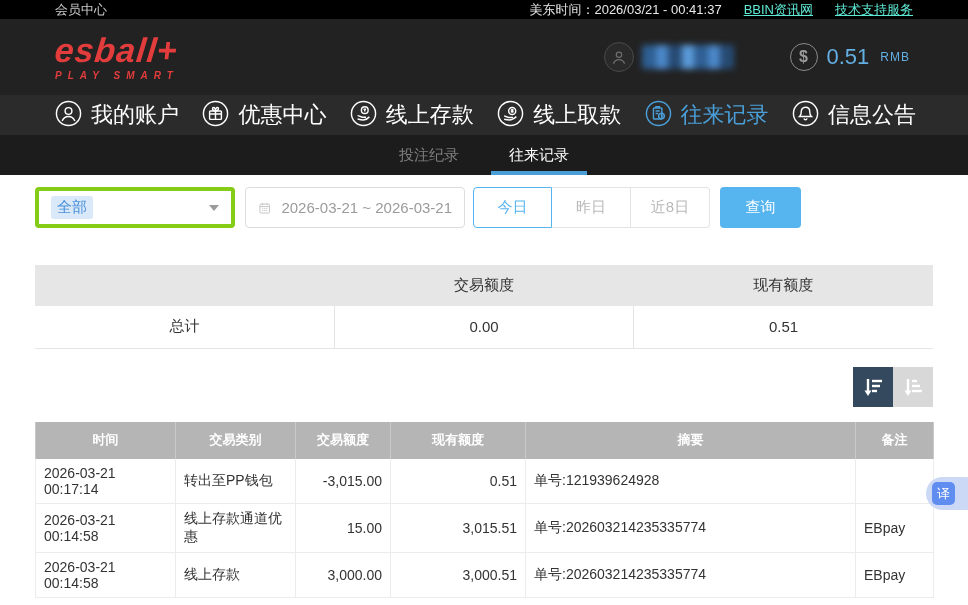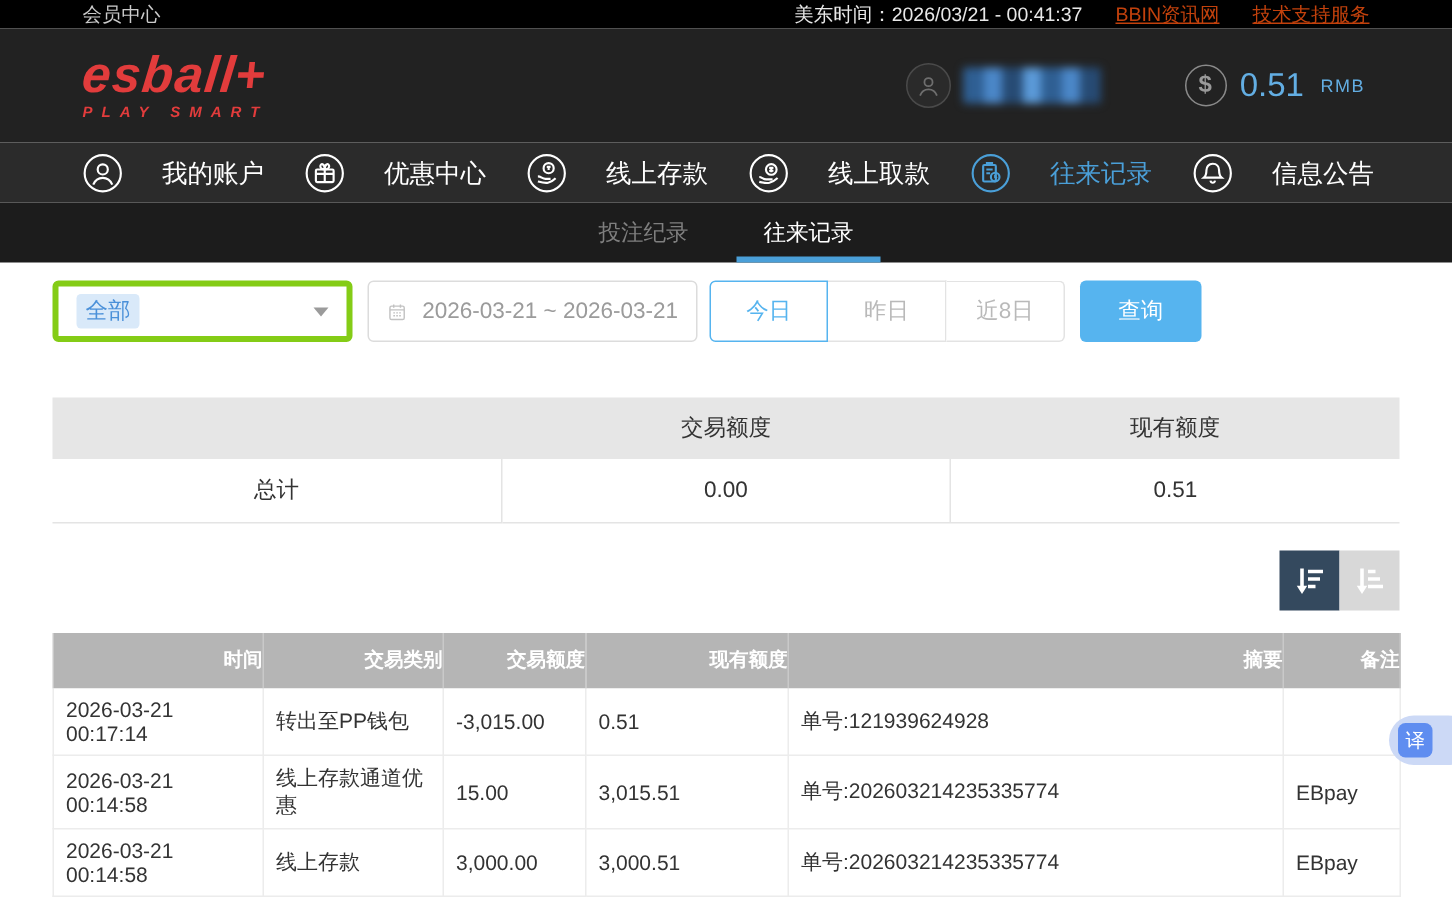--- a/index.html
+++ b/index.html
@@ -4,42 +4,42 @@
 <style>
   * { margin:0; padding:0; box-sizing:border-box; }
   html,body { width:968px; height:605px; overflow:hidden; }
   body { font-family:"Liberation Sans","DejaVu Sans",sans-serif; background:#fff; position:relative; }
 
   
   .top-bar { height:19px; background:#000; display:flex; align-items:center; justify-content:space-between; padding:0 55px 0 55px; }
   .top-bar .left { color:#cbcbcb; font-size:13px; }
   .top-bar .right { display:flex; align-items:center; gap:22px; }
   .top-bar .time { color:#e8e8e8; font-size:13px; }
-  .top-bar a.tb-link { color:#c2410c; font-size:13px; text-decoration:underline; cursor:pointer; }
+  .top-bar a.tb-link { color:#5eead4; font-size:13px; text-decoration:underline; cursor:pointer; }
 
   
   .header { height:76px; background:#222; display:flex; align-items:center; justify-content:space-between; padding:0 58px 0 55px; }
   .logo { display:flex; flex-direction:column; line-height:1; cursor:pointer; }
   .logo .logo-main { font-size:34px; font-weight:bold; font-style:italic; color:#e23c3c; letter-spacing:1px; transform:skewX(-6deg); }
   .logo .logo-main .plus { font-style:normal; }
   .logo .logo-tag { font-size:10px; color:#e23c3c; letter-spacing:6px; margin-top:4px; font-style:italic; font-weight:bold; }
   .header-right { display:flex; align-items:center; gap:56px; }
   .user-box { display:flex; align-items:center; gap:8px; }
   .avatar { width:30px; height:30px; border-radius:50%; border:1px solid #4a4a4a; color:#6e6e6e; display:flex; align-items:center; justify-content:center; background:#2a2a2a; overflow:hidden; }
   .username-blur { width:92px; height:24px; border-radius:2px; filter:blur(3px);
       background:repeating-linear-gradient(90deg,#2f5f93 0 14px,#4b87c8 14px 26px,#274b74 26px 40px,#5b9ad8 40px 52px);
   }
   .balance-box { display:flex; align-items:center; gap:9px; cursor:pointer; }
   .dollar-circle { width:28px; height:28px; border-radius:50%; border:1.5px solid #8a8a8a; color:#9a9a9a; font-size:16px; display:flex; align-items:center; justify-content:center; font-weight:bold; }
   .balance-amount { color:#63aee3; font-size:22px; }
   .balance-cur { color:#63aee3; font-size:12px; margin-left:2px; letter-spacing:1px; }
 
   
   .main-nav { height:40px; background:#2b2b2b; display:flex; align-items:center; justify-content:space-between; padding:0 52px 0 55px; }
-  .nav-item { display:flex; align-items:center; gap:26px; color:#fff; font-size:17px; cursor:pointer; }
+  .nav-item { display:flex; align-items:flex-start; gap:9px; color:#fff; font-size:22px; cursor:pointer; }
   .nav-item svg { display:block; }
   .nav-item.active { color:#4a9fd8; }
 
   
   .sub-nav { height:40px; background:#1c1c1c; display:flex; align-items:stretch; justify-content:center; gap:38px; }
   .sub-tab { color:#7f7f7f; font-size:15px; display:flex; align-items:center; position:relative; cursor:pointer; padding:0 6px; }
   .sub-tab.active { color:#fff; }
   .sub-tab.active::after { content:""; position:absolute; left:-12px; right:-12px; bottom:0; height:4px; background:#4a9fd8; }
 
   
@@ -64,26 +64,26 @@
   .summary-table td + td { border-left:1px solid #e4e4e4; }
 
   
   .sort-row { margin-top:18px; display:flex; justify-content:flex-end; }
   .sort-btn { width:40px; height:40px; display:flex; align-items:center; justify-content:center; cursor:pointer; border:none; }
   .sort-btn.desc { background:#34495e; }
   .sort-btn.asc { background:#d8d8d8; }
 
   
   .tx-table { margin-top:15px; width:898px; border-collapse:collapse; table-layout:fixed; }
-  .tx-table thead th { background:#b5b5b5; color:#fff; height:37px; font-size:13px; font-weight:bold; text-align:right; border-left:1px solid #c9c9c9; border-right:1px solid #c9c9c9; }
+  .tx-table thead th { background:#b5b5b5; color:#fff; height:37px; font-size:13px; font-weight:bold; text-align:center; border-left:1px solid #c9c9c9; border-right:1px solid #c9c9c9; }
   .tx-table tbody td { background:#fff; height:37px; font-size:14px; color:#333; padding:6px 8px; border:1px solid #ececec; border-top:none; }
   .tx-table col.c-time { width:140px; } .tx-table col.c-type { width:120px; }
   .tx-table col.c-amount { width:95px; } .tx-table col.c-balance { width:135px; }
   .tx-table col.c-summary { width:330px; } .tx-table col.c-remark { width:78px; }
-  .tx-table td.num { }
+  .tx-table td.num { text-align:right; }
   .tx-table td.left { text-align:left; }
 
   
   .translate-pill { position:absolute; top:477px; right:-14px; width:56px; height:33px; background:#ccd9f6; border-radius:17px; display:flex; align-items:center; padding-left:6px; cursor:pointer; }
   .translate-sq { width:23px; height:23px; background:#5f8df0; border-radius:5px; color:#fff; font-size:13px; display:flex; align-items:center; justify-content:center; }
 </style>
 </head>
 <body>
 
 <div class="top-bar">

